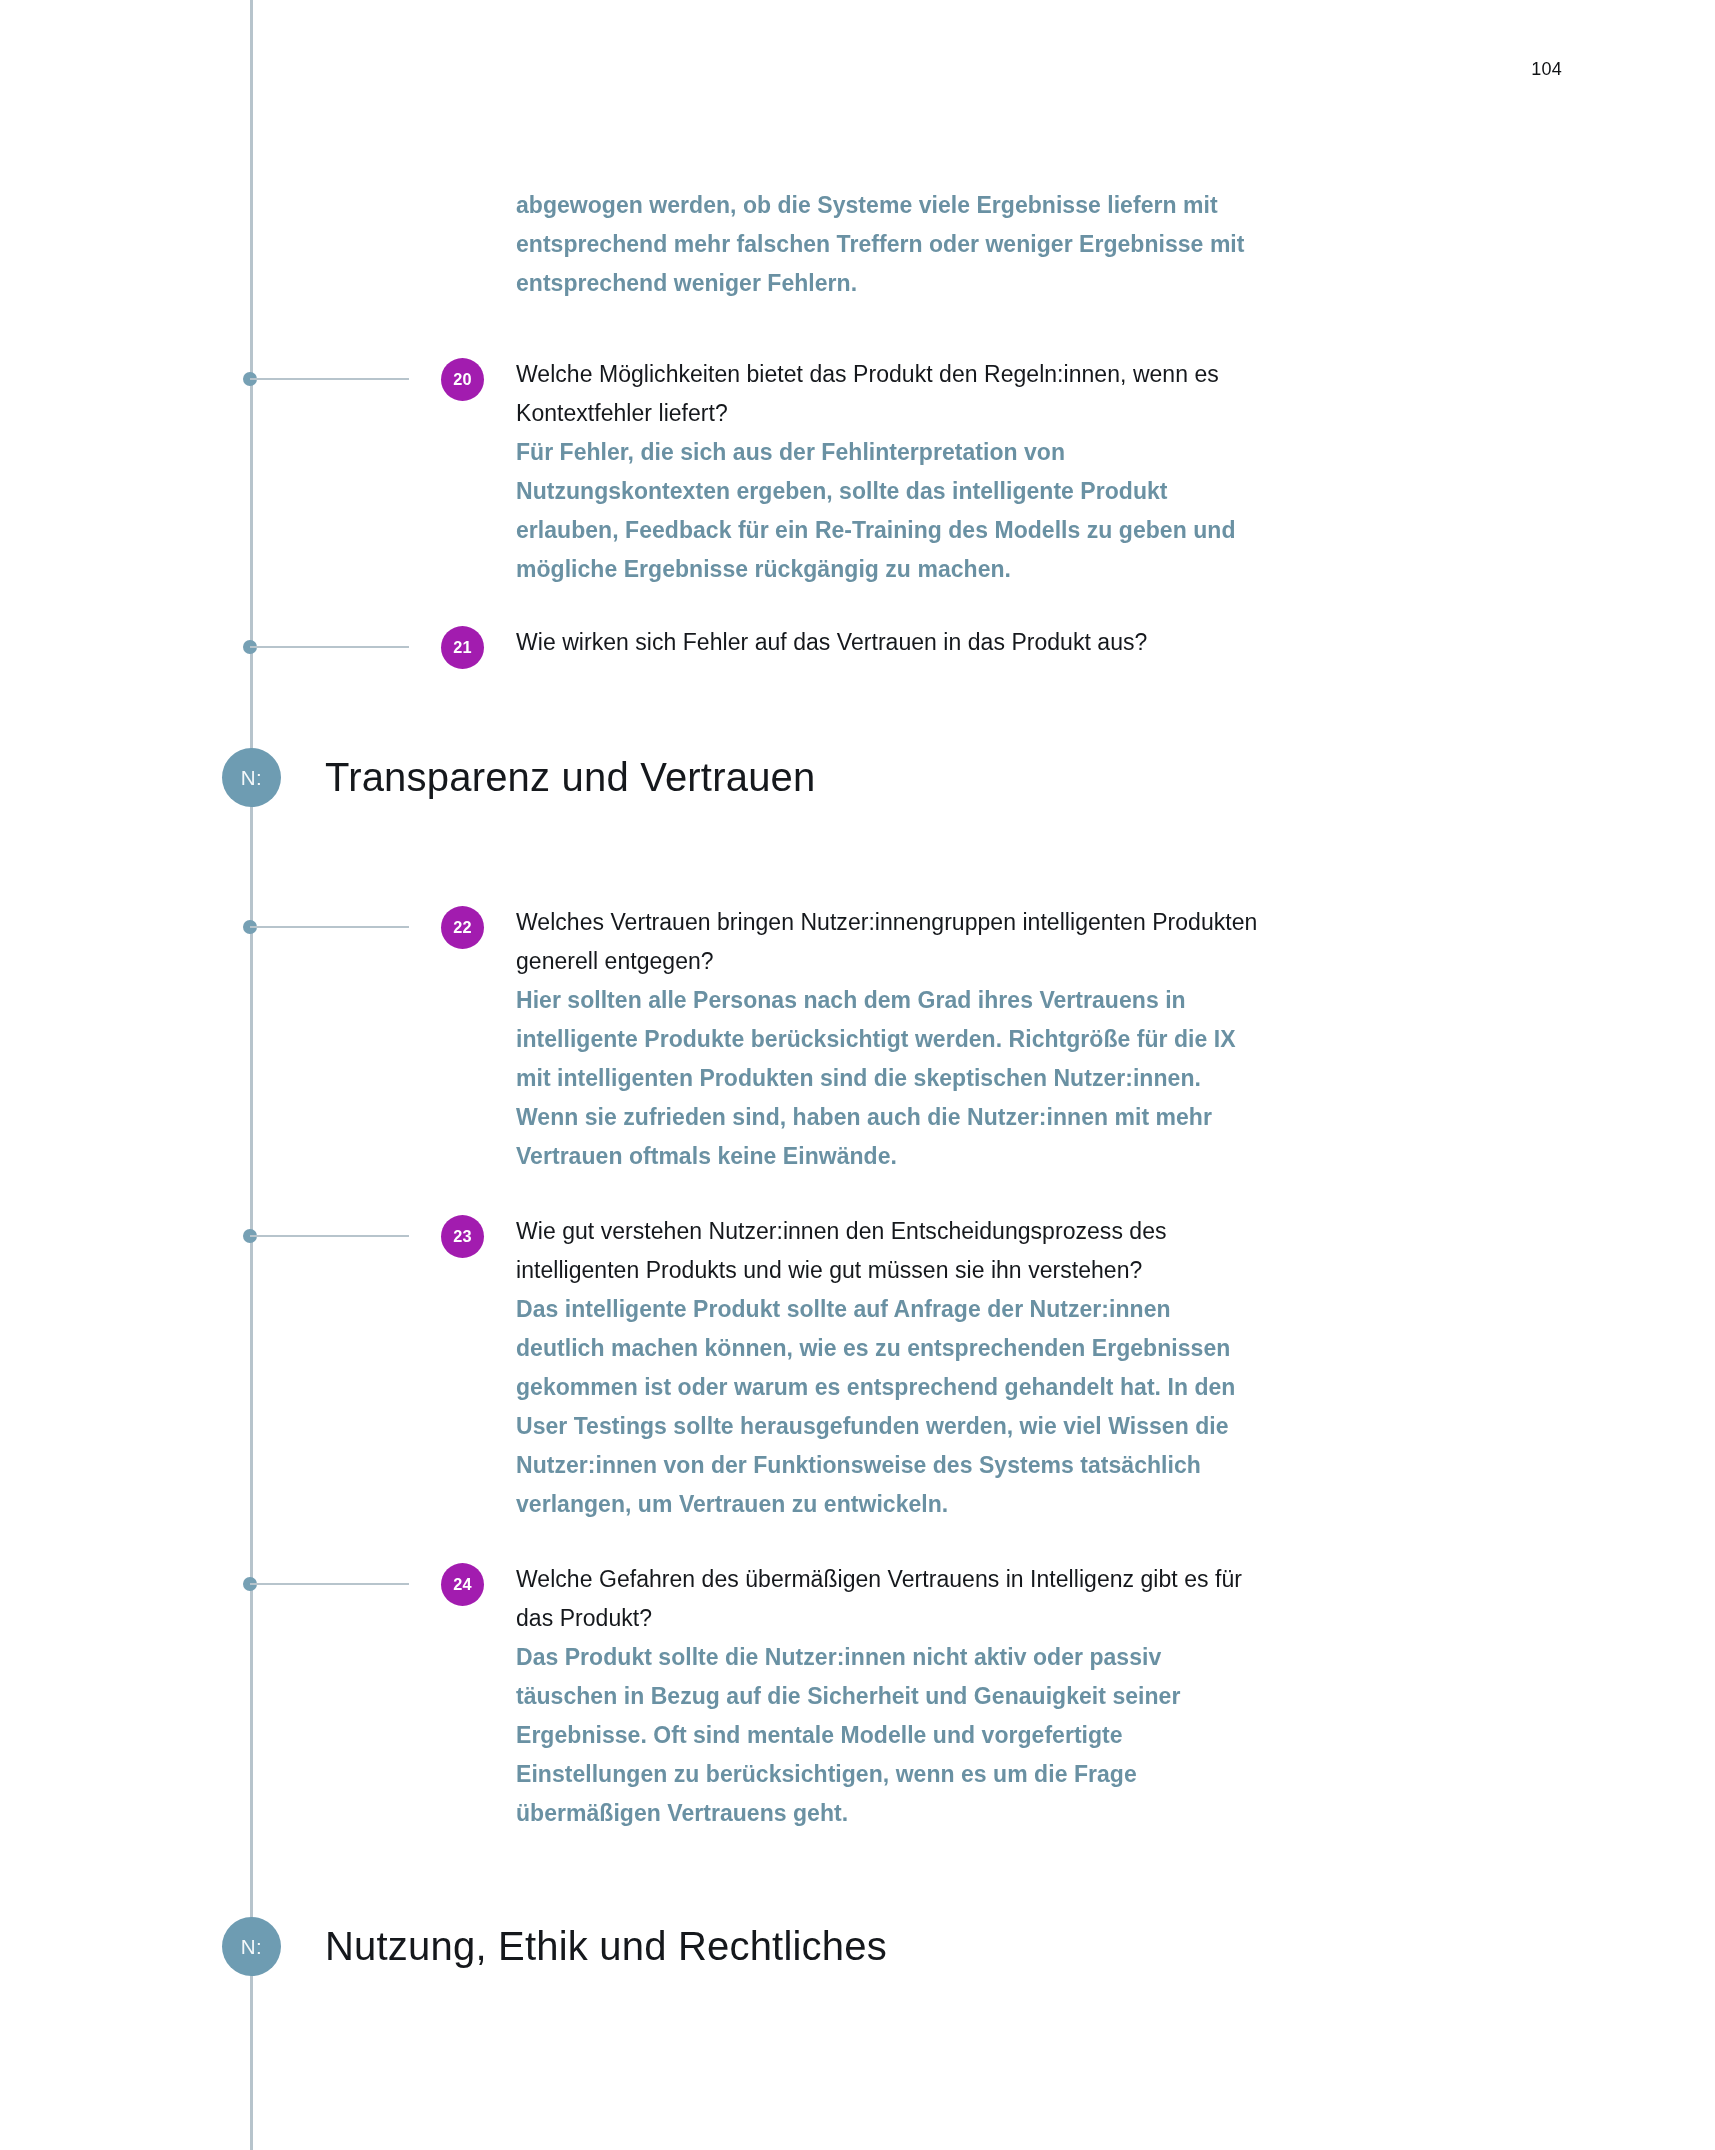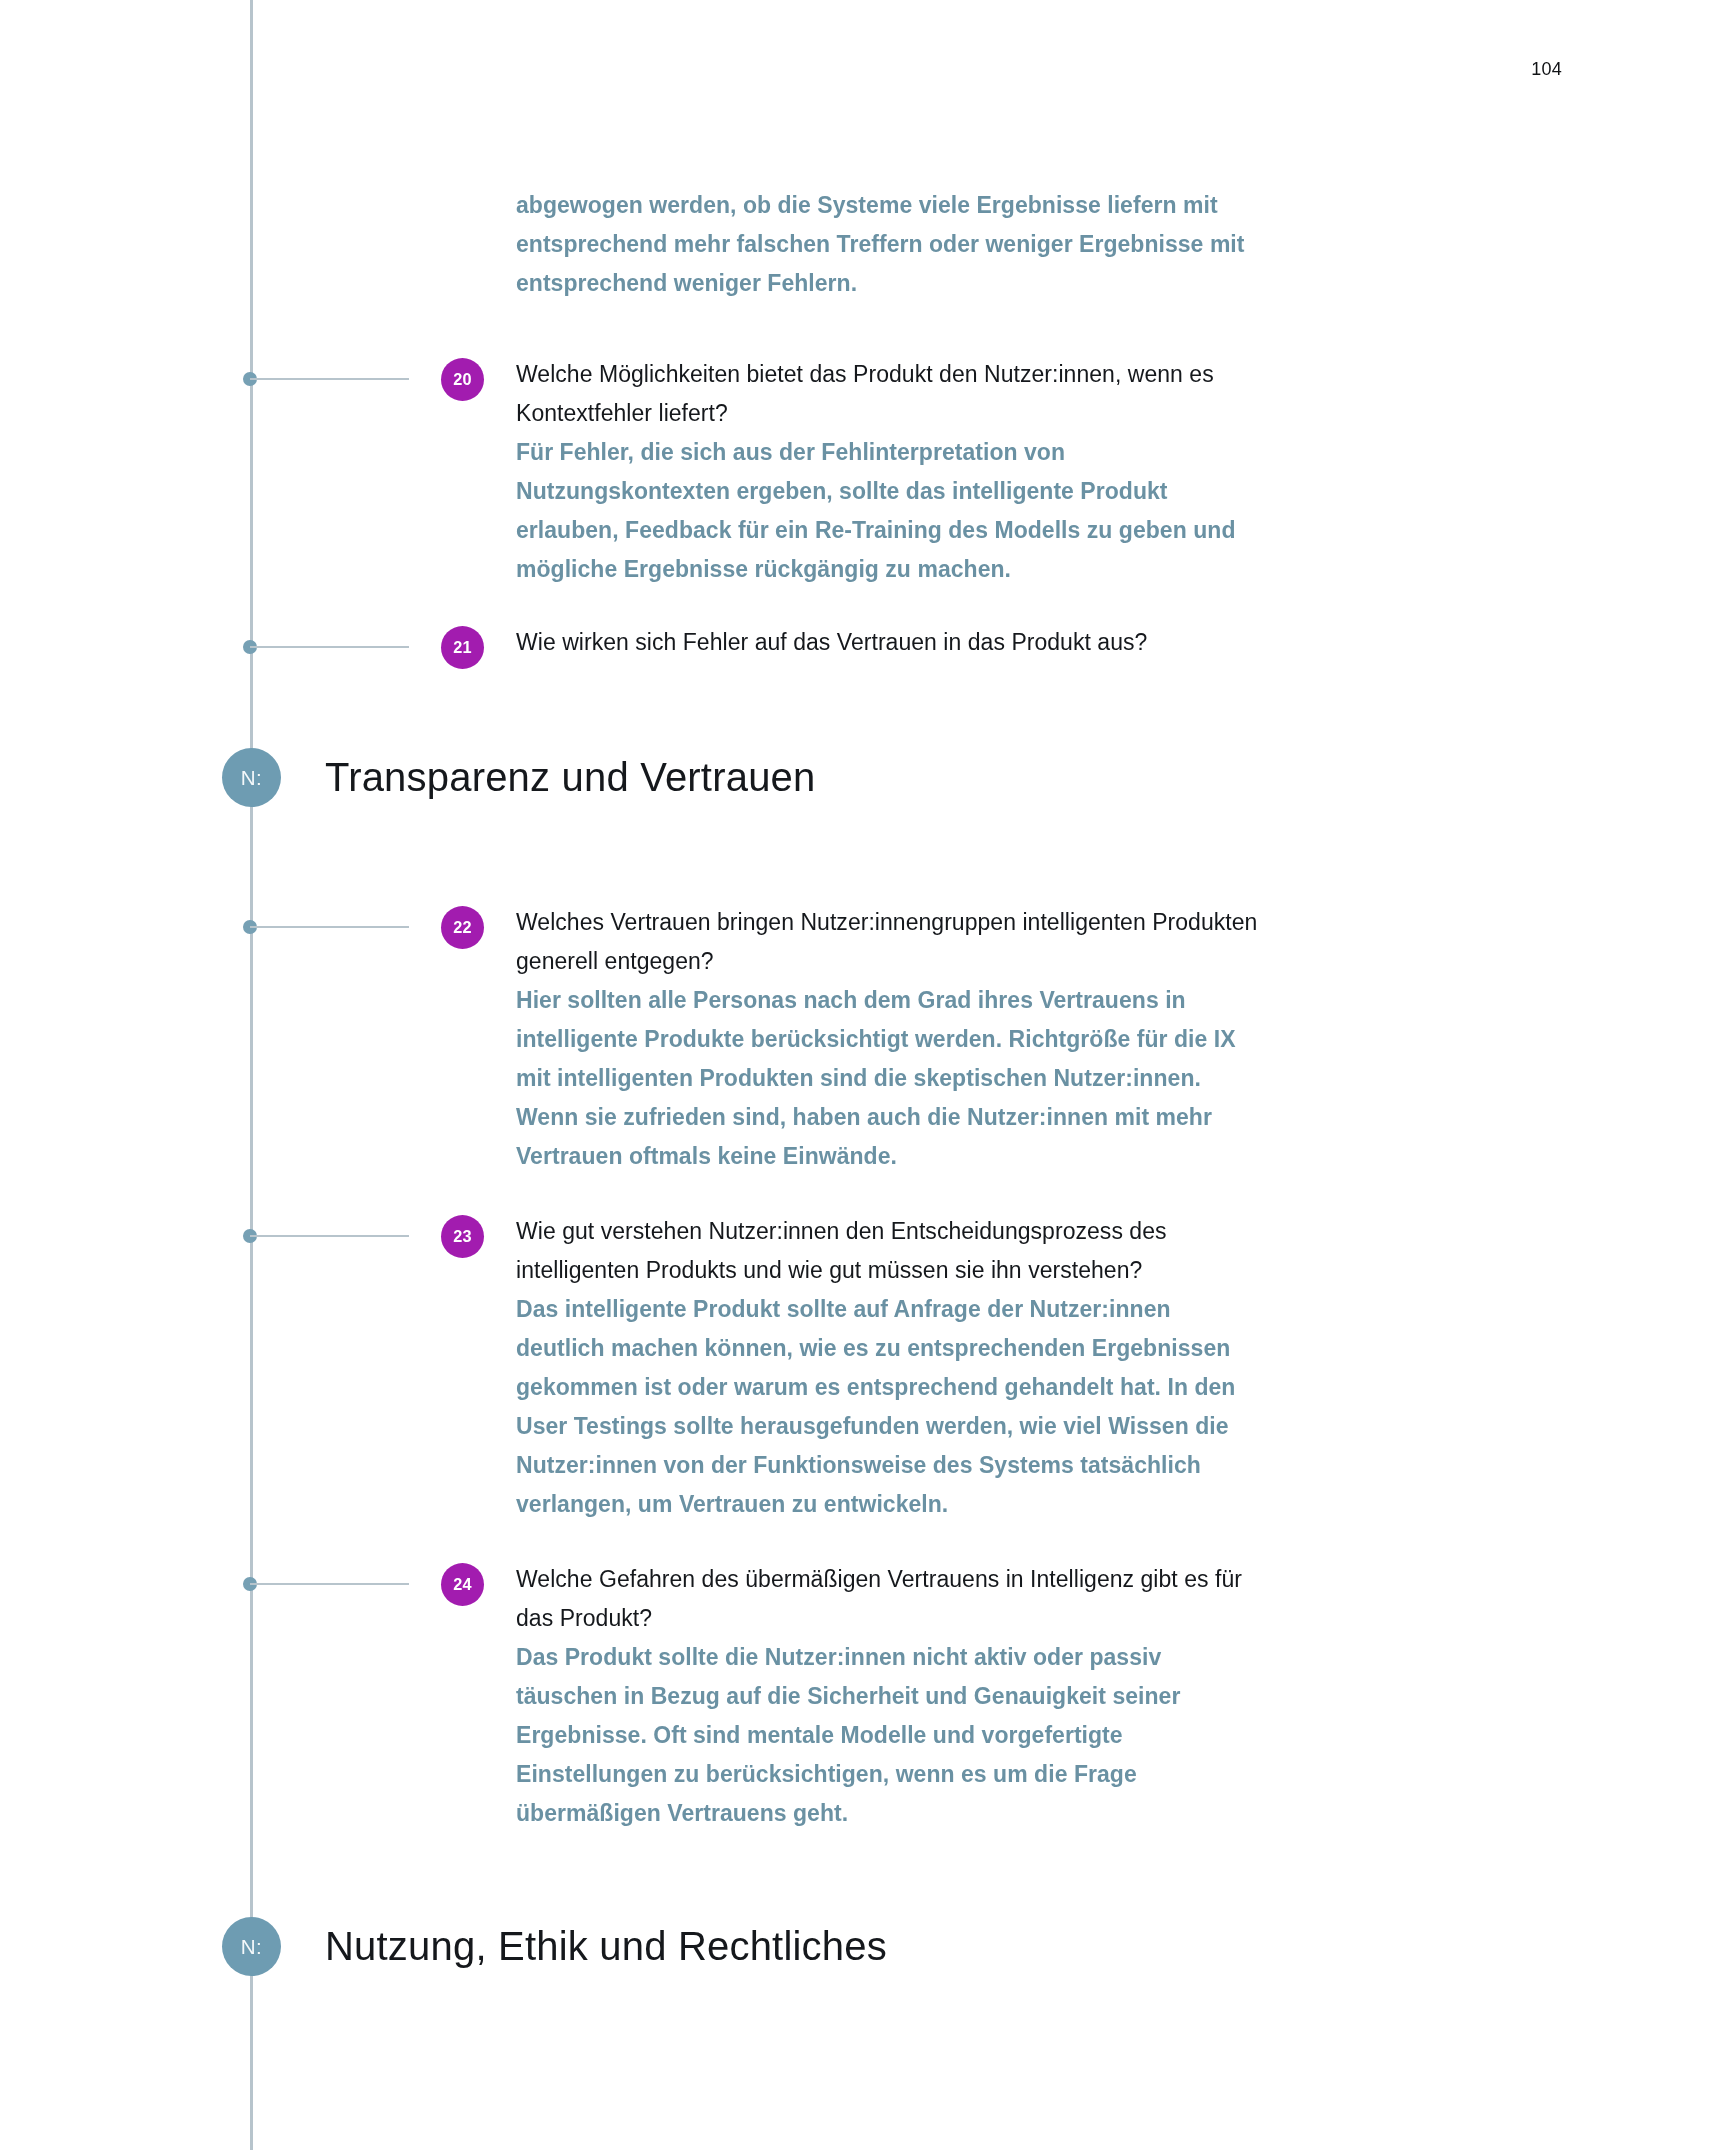--- a/index.html
+++ b/index.html
@@ -162,21 +162,21 @@
   <div class="content">
 
     <div class="orphan" style="padding-top:163px;">
       <p class="answer">abgewogen werden, ob die Systeme viele Ergebnisse liefern mit entsprechend mehr falschen Treffern oder weniger Ergebnisse mit entsprechend weniger Fehlern.</p>
     </div>
 
     <div class="qa-block" style="margin-top:52px;">
       <div class="node-dot"></div>
       <div class="connector"></div>
       <div class="num-badge">20</div>
-      <p class="question">Welche Möglichkeiten bietet das Produkt den Nutzer:innen, wenn es Kontextfehler liefert?</p>
+      <p class="question">Welche Möglichkeiten bietet das Produkt den Regeln:innen, wenn es Kontextfehler liefert?</p>
       <p class="answer">Für Fehler, die sich aus der Fehlinterpretation von Nutzungskontexten ergeben, sollte das intelligente Produkt erlauben, Feedback für ein Re-Training des Modells zu geben und mögliche Ergebnisse rückgängig zu machen.</p>
     </div>
 
     <div class="qa-block" style="margin-top:34px;">
       <div class="node-dot"></div>
       <div class="connector"></div>
       <div class="num-badge">21</div>
       <p class="question">Wie wirken sich Fehler auf das Vertrauen in das Produkt aus?</p>
     </div>
 

